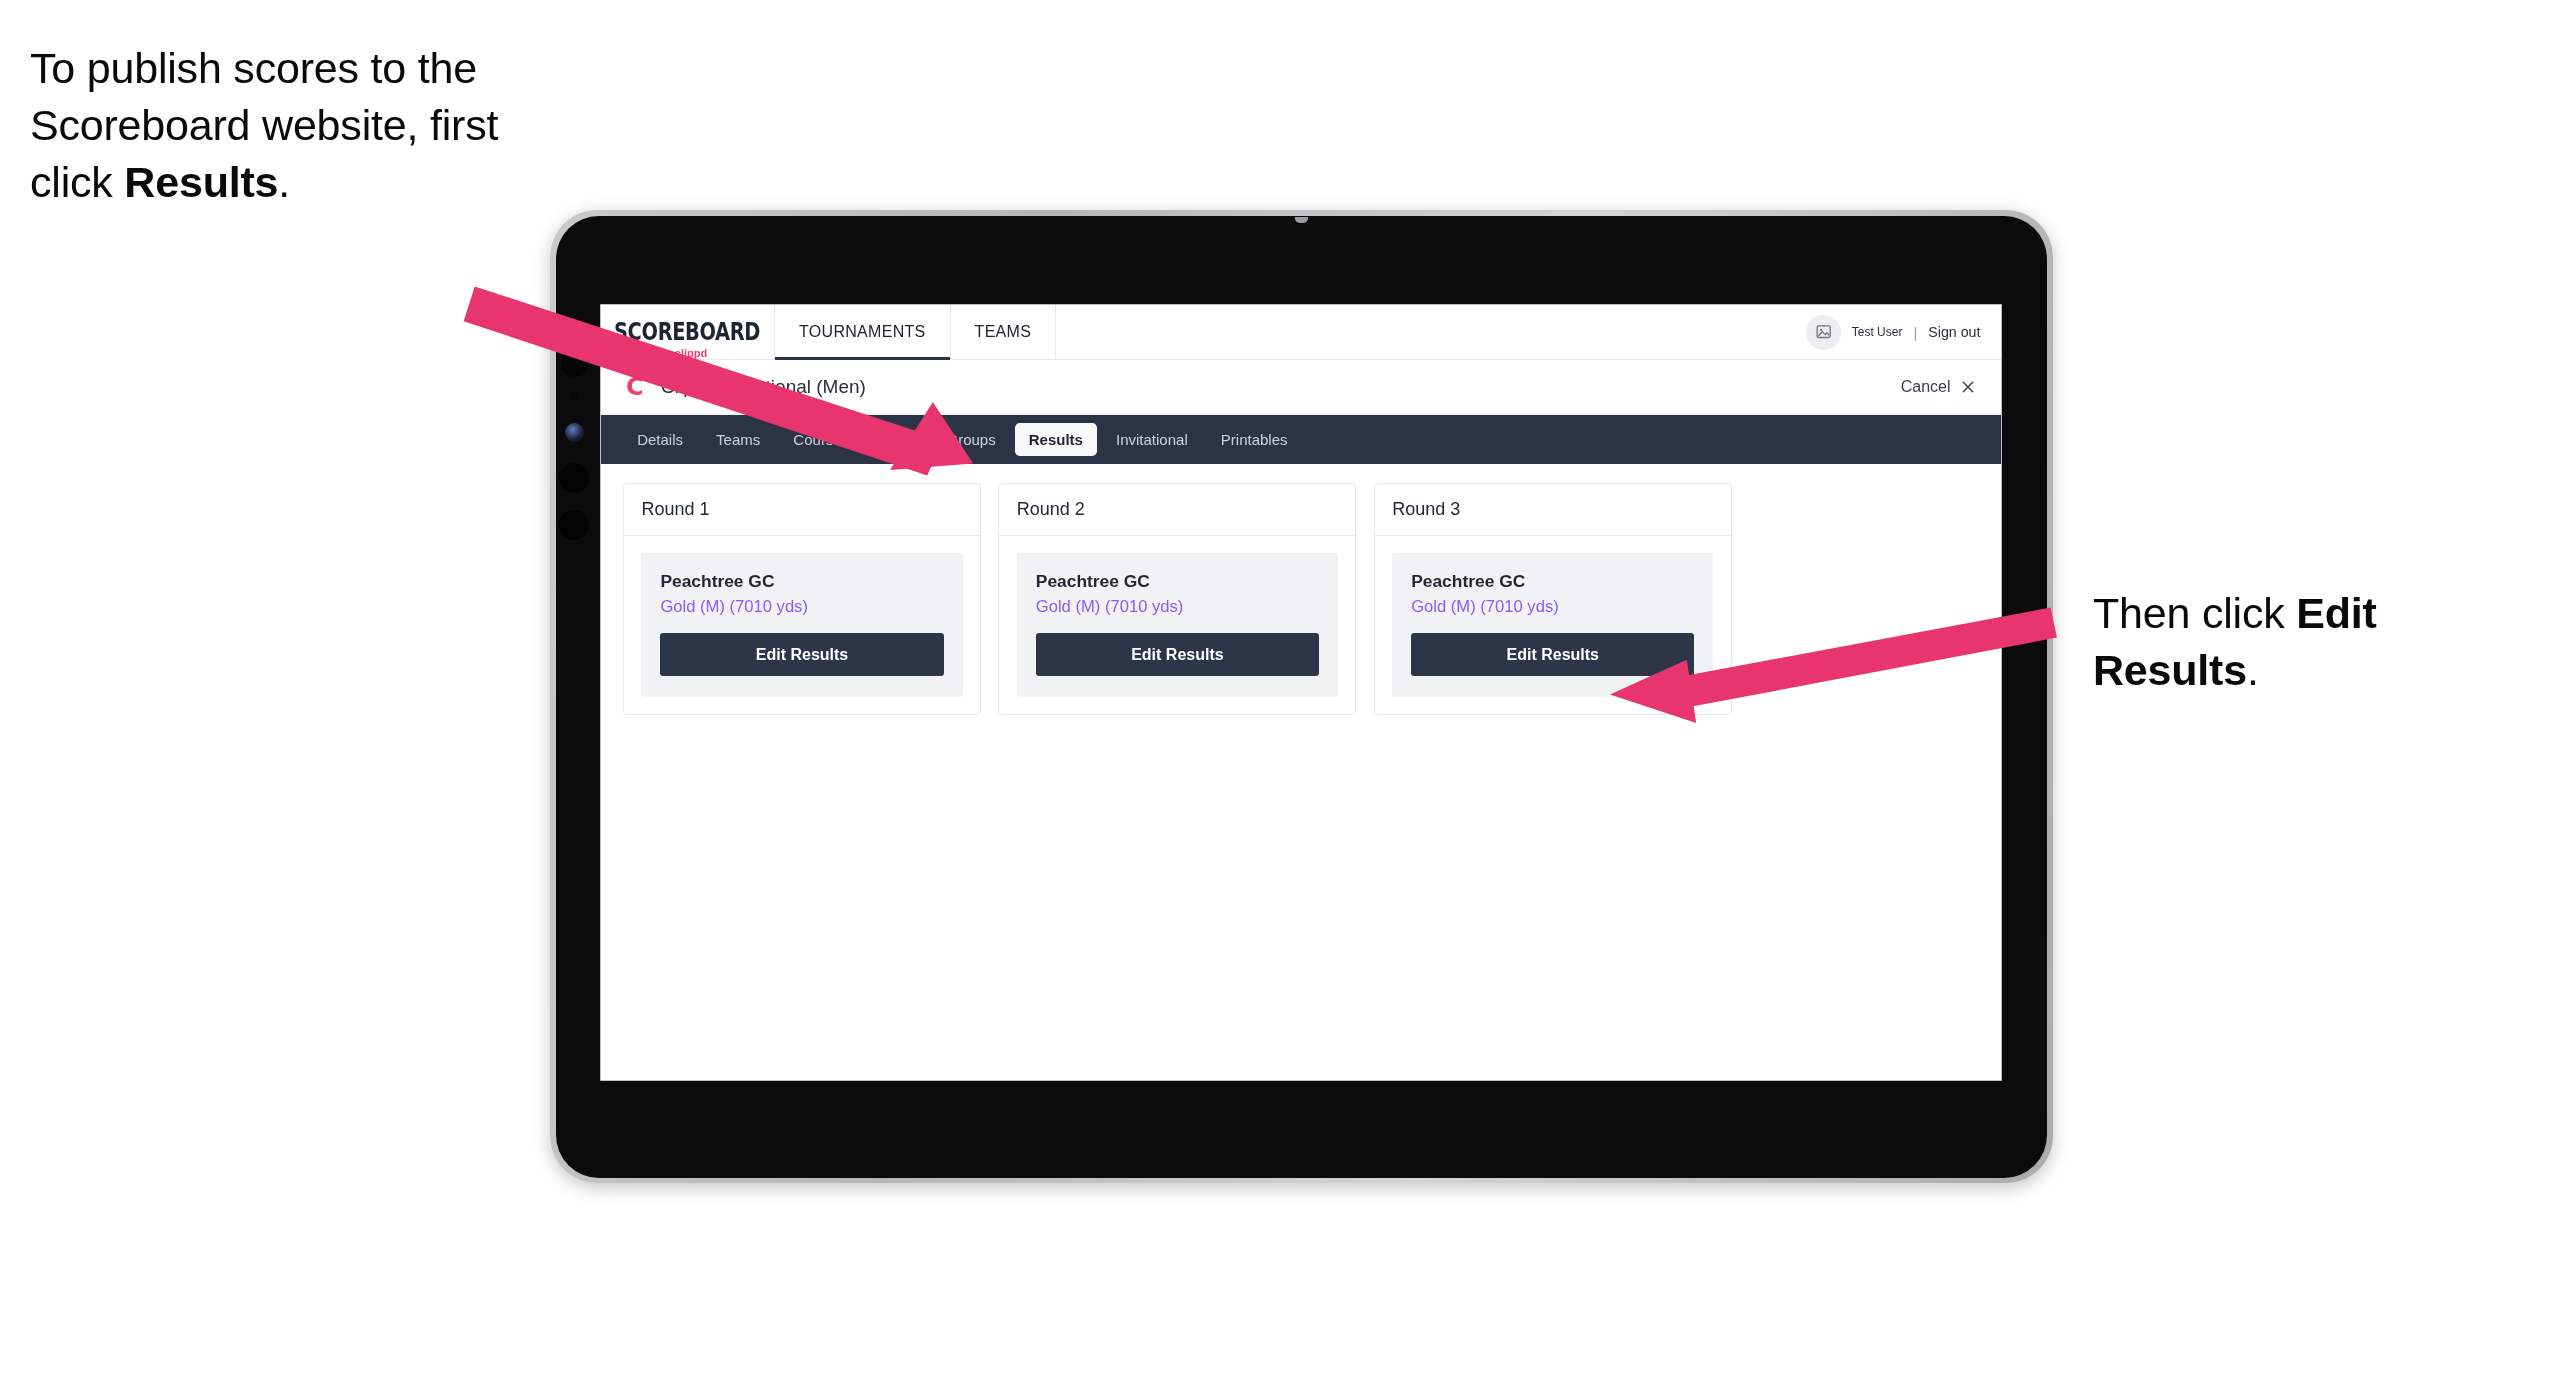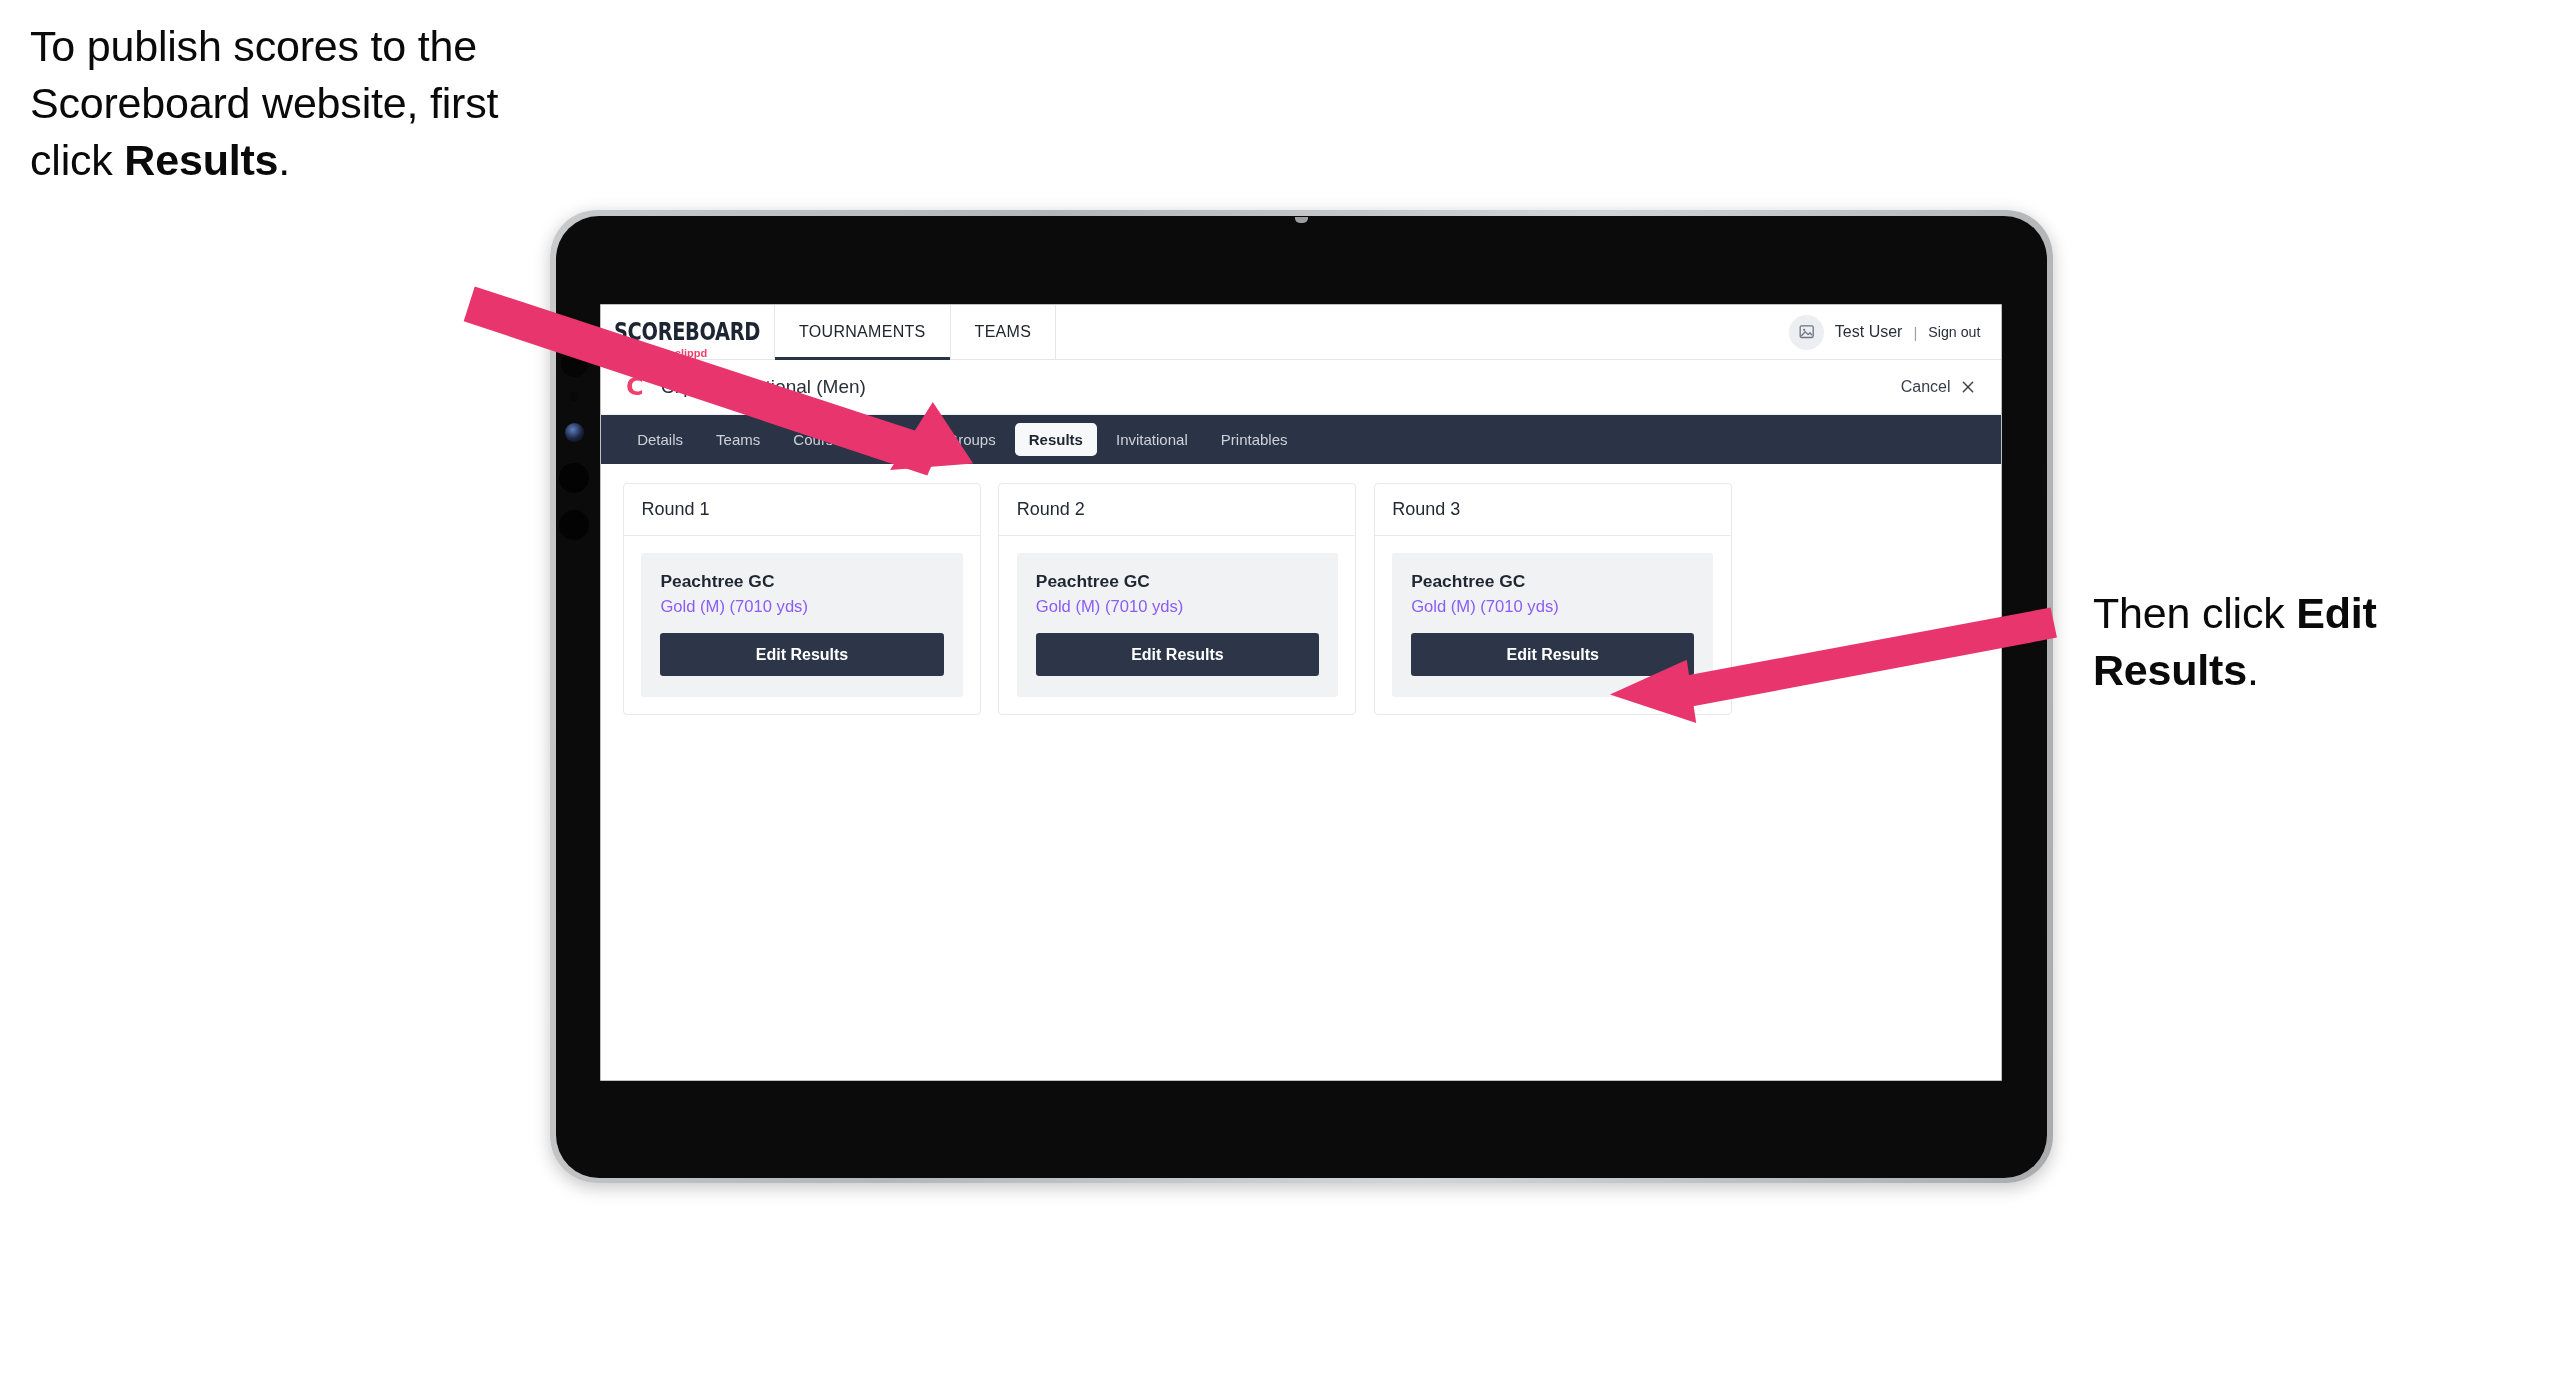--- a/index.html
+++ b/index.html
@@ -3,21 +3,21 @@
 <meta charset="utf-8">
 <style>
   * { margin:0; padding:0; box-sizing:border-box; }
   html,body { width:2576px; height:1386px; background:#ffffff; overflow:hidden; }
   body { font-family:"Liberation Sans", sans-serif; -webkit-font-smoothing:antialiased; }
 
   #root { position:relative; width:2576px; height:1386px; background:#ffffff; }
 
   
   .annot { position:absolute; color:#0a0a0a; font-size:43px; line-height:1.33; letter-spacing:-0.2px; }
-  #annot-left  { left:30px; top:18px;  width:522px; }
+  #annot-left  { left:30px; top:40px;  width:522px; }
   #annot-right { left:2093px; top:585px; width:411px; }
   .annot b { font-weight:700; }
 
   
   #tablet { position:absolute; left:550px; top:210px; width:1503px; height:973px;
             background:linear-gradient(100deg,#c9cacb 0%,#b4b6b8 30%,#d3d4d6 62%,#a9abad 100%);
             border-radius:47px; box-shadow:0 4.7px 17.4px rgba(0,0,0,.22); }
   #tablet-screen { position:absolute; left:6.3px; top:5.5px; right:6.3px; bottom:5.5px;
             background:#0b0b0c; border-radius:43px; }
   #cam-dot { position:absolute; left:50%; top:1.6px; width:12.7px; height:5.5px; margin-left:-6.3px;
@@ -44,21 +44,21 @@
                  transform:scaleX(.88); transform-origin:left center; }
   #brand-sub { font-size:11px; color:#2b3343; margin-top:0.8px; white-space:nowrap; }
   #brand-sub .accent { color:#ef3f6b; font-weight:700; }
   .topnav { display:flex; align-items:center; padding:0 24px; font-size:16px; color:#20262f;
             letter-spacing:0.3px; border-right:0.8px solid #e4e6ea; position:relative; cursor:pointer; }
   .topnav.active::after { content:""; position:absolute; left:0; right:0; bottom:-0.8px;
             height:3.2px; background:#2b3447; }
   #topbar-right { margin-left:auto; display:flex; align-items:center; gap:11px; padding-right:20.6px; }
   #avatar { width:35px; height:35px; border-radius:50%; background:#eceef1;
             display:flex; align-items:center; justify-content:center; }
-  #user-name { font-size:16px; color:#2a3039; }
+  #user-name { font-size:12px; color:#2a3039; }
   #signout { font-size:14.2px; color:#2a3039; cursor:pointer; }
   .vsep { color:#9aa1ab; font-size:15px; }
 
   
   #crumbbar { height:55px; display:flex; align-items:center; padding:0 25px;
               border-bottom:0.8px solid #eceef1; background:#fff; }
   #crumb-logo { font-size:24px; font-weight:800; color:#ef3f6b; margin-right:17.4px;
                 font-family:"DejaVu Sans","Liberation Sans",sans-serif; }
   #crumb-text { font-size:19px; color:#2a3039; }
   #cancel { margin-left:auto; display:flex; align-items:center; gap:9.5px;

